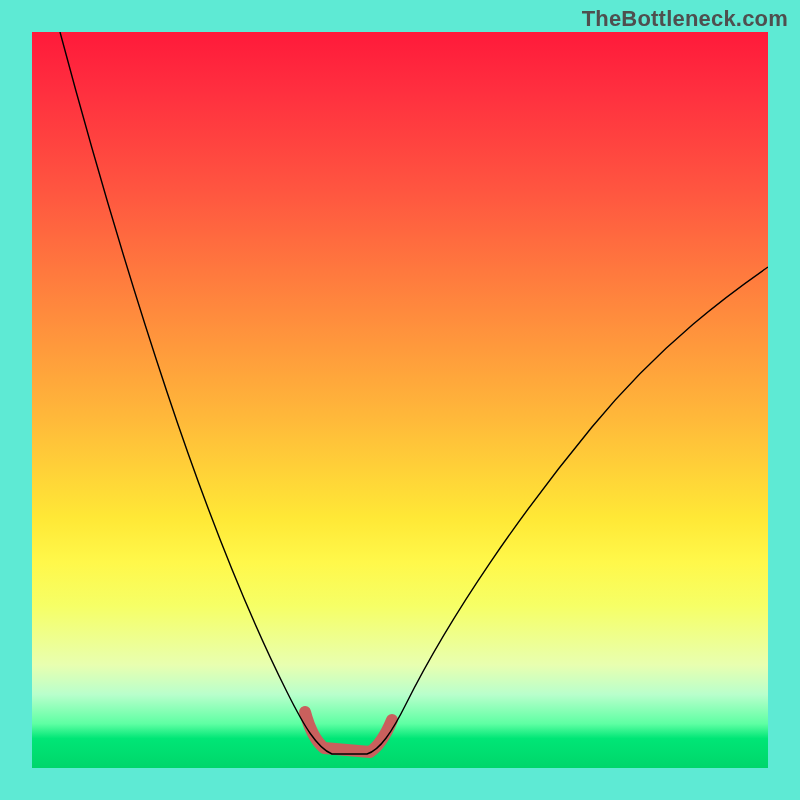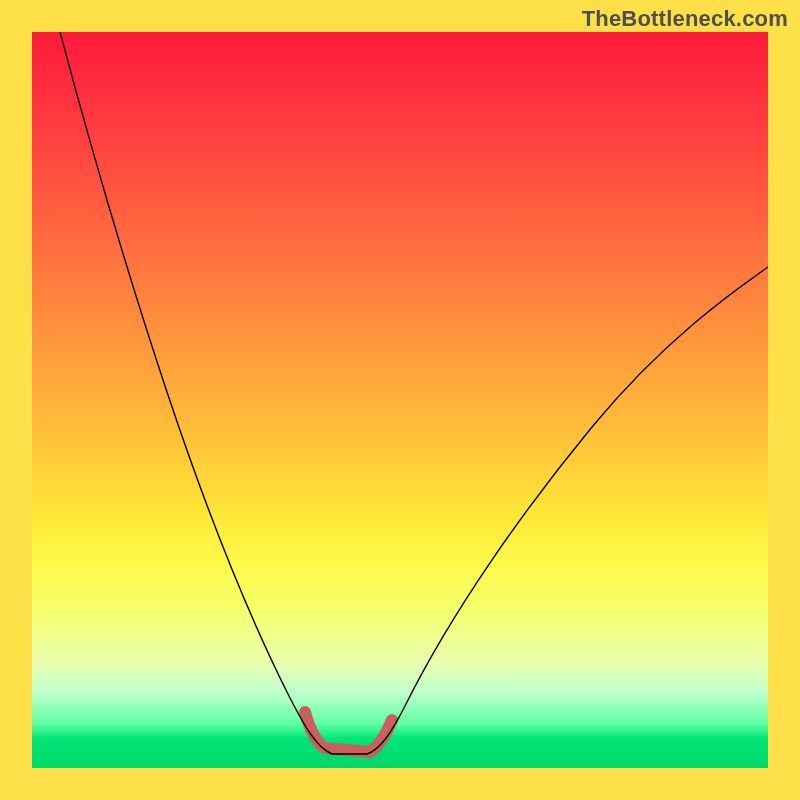--- a/index.html
+++ b/index.html
@@ -10,21 +10,21 @@
     background: #000;
     overflow: hidden;
     font-family: Arial, Helvetica, sans-serif;
   }
   .frame {
     position: absolute;
     top: 0;
     left: 0;
     width: 800px;
     height: 800px;
-    background: #fde047;
+    background: #5eead4;
   }
   .plot-area {
     position: absolute;
     top: 32px;
     left: 32px;
     width: 736px;
     height: 736px;
     overflow: hidden;
   }
   .gradient {

